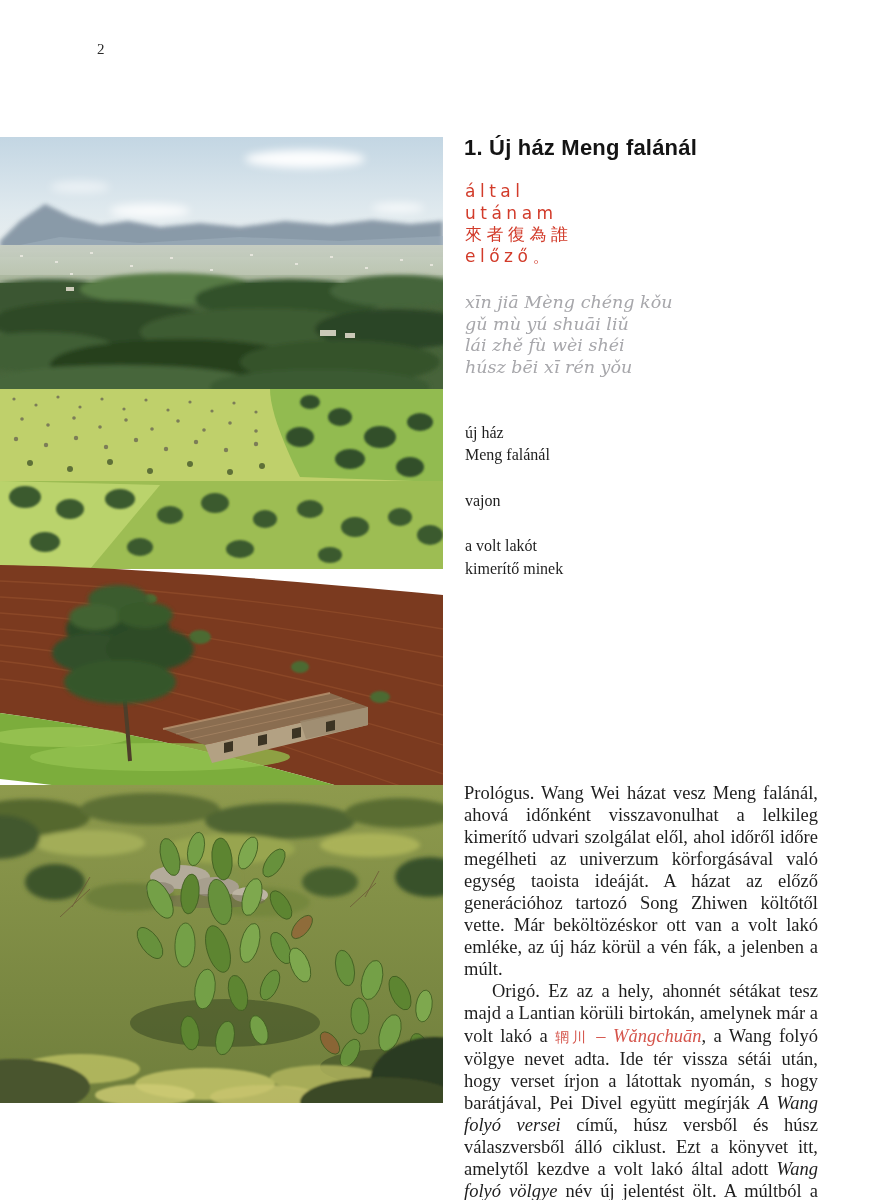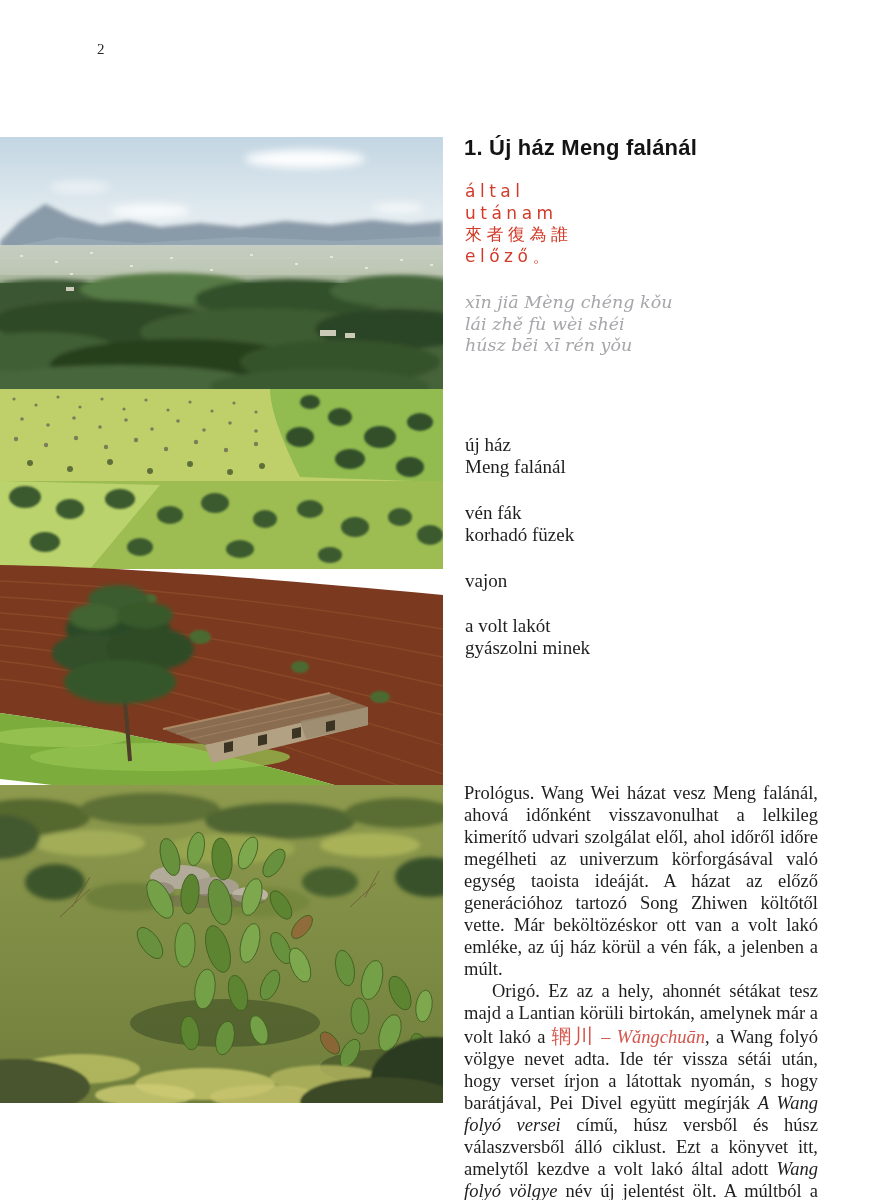--- a/index.html
+++ b/index.html
@@ -15,27 +15,27 @@
   .photo{position:absolute;left:0;top:137px;width:443px;height:966px;overflow:hidden;}
   .photo svg{display:block;width:443px;height:966px;}
   .column{position:absolute;left:464px;top:137px;width:354px;height:1000px;}
   .title{position:absolute;top:0;left:0;margin:0;
          font-family:"Liberation Sans", sans-serif;font-weight:700;font-size:22px;
          letter-spacing:.2px;color:#141414;line-height:21px;}
   .cn{position:absolute;top:44px;left:1px;color:var(--poem-red);
       font-family:"DejaVu Sans", sans-serif;font-size:17px;line-height:21.7px;letter-spacing:4.5px;}
   .pinyin{position:absolute;top:155px;left:1px;color:var(--pinyin-gray);
       font-family:"DejaVu Serif", serif;font-style:italic;font-size:17.5px;line-height:21.7px;}
-  .hu{position:absolute;top:297px;left:1px;font-size:19px;line-height:22.4px;}
+  .hu{position:absolute;top:285px;left:1px;font-size:16px;line-height:22.4px;}
   .stanza{margin:0 0 23px 0;}
   .prose{position:absolute;top:645px;left:0;width:354px;font-size:18.5px;line-height:22.05px;
          text-align:justify;}
   .prose p{margin:0;}
   .para.indent{text-indent:28px;}
-  .seg-red{color:var(--inline-red);font-family:"DejaVu Sans", sans-serif;font-size:20px;}
+  .seg-red{color:var(--inline-red);font-family:"DejaVu Sans", sans-serif;font-size:14px;}
   .seg-red-italic{color:var(--inline-red);font-style:italic;}
   .seg-italic{font-style:italic;}
 </style>
 </head>
 <body>
 
 <div class="page">
 
   <div class="page-number">2</div>
 
@@ -320,38 +320,35 @@
   <div class="column">
     <h1 class="title">1. Új ház Meng falánál</h1>
     <div class="cn" id="cn-poem">
         <div class="cn-line">által</div>
         <div class="cn-line">utánam</div>
         <div class="cn-line">來者復為誰</div>
         <div class="cn-line">előző。</div>
       </div>
     <div class="pinyin" id="pinyin">
         <div class="pinyin-line">xīn jiā Mèng chéng kǒu</div>
+        <div class="pinyin-line">gǔ mù yú shuāi liǔ</div>
         <div class="pinyin-line">lái zhě fù wèi shéi</div>
         <div class="pinyin-line">húsz bēi xī rén yǒu</div>
       </div>
     <div class="hu" id="hu-verse">
         <div class="stanza">
           <div class="hu-line">új ház</div>
           <div class="hu-line">Meng falánál</div>
         </div>
         <div class="stanza">
-          <div class="hu-line">vén fák</div>
-          <div class="hu-line">korhadó füzek</div>
-        </div>
-        <div class="stanza">
           <div class="hu-line">vajon</div>
         </div>
         <div class="stanza">
           <div class="hu-line">a volt lakót</div>
-          <div class="hu-line">gyászolni minek</div>
+          <div class="hu-line">kimerítő minek</div>
         </div>
       </div>
     <div class="prose">
       <p class="para">Prológus. Wang Wei házat vesz Meng falánál, ahová időnként visszavonulhat a lelkileg kimerítő udvari szolgálat elől, ahol időről időre megélheti az univerzum körforgásával való egység taoista ideáját. A házat az előző generációhoz tartozó Song Zhiwen költőtől vette. Már beköltözéskor ott van a volt lakó emléke, az új ház körül a vén fák, a jelenben a múlt.</p>
       <p class="para indent" id="para2"><span class="seg-normal">Origó. Ez az a hely, ahonnét sétákat tesz majd a Lantian körüli birtokán, amelynek már a volt lakó a </span><span class="seg-red">辋川</span><span class="seg-red-italic"> – </span><span class="seg-red-italic">Wǎngchuān</span><span class="seg-normal">, a Wang folyó völgye nevet adta. Ide tér vissza sétái után, hogy verset írjon a látottak nyomán, s hogy barátjával, Pei Divel együtt megírják </span><span class="seg-italic">A Wang folyó versei</span><span class="seg-normal"> című, húsz versből és húsz válaszversből álló ciklust. Ezt a könyvet itt, amelytől kezdve a volt lakó által adott </span><span class="seg-italic">Wang folyó völgye</span><span class="seg-normal"> név új jelentést ölt. A múltból a jelen.</span></p>
     </div>
   </div>
 
 </div>
 

